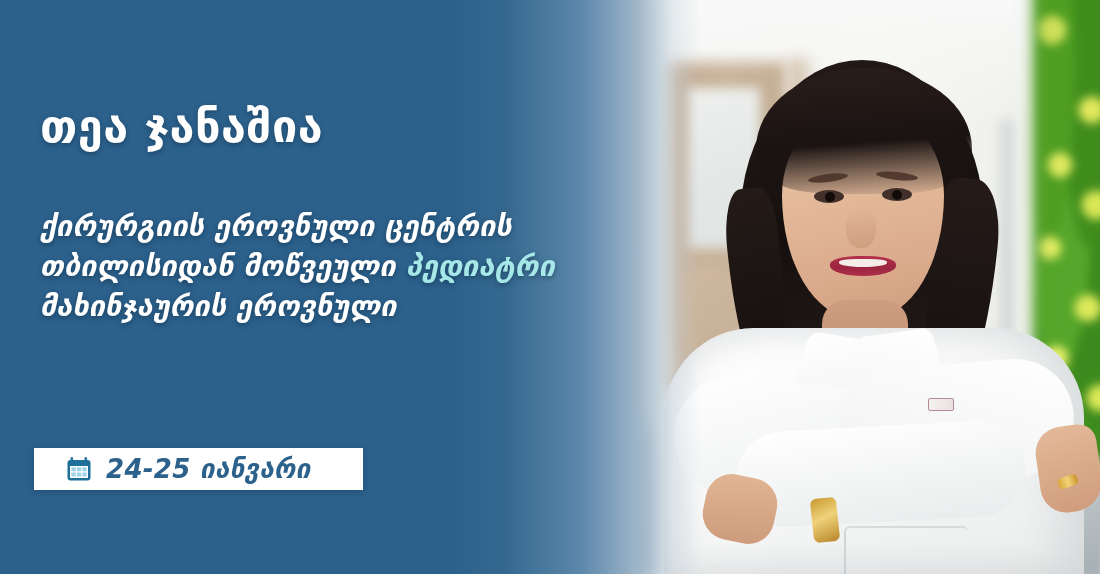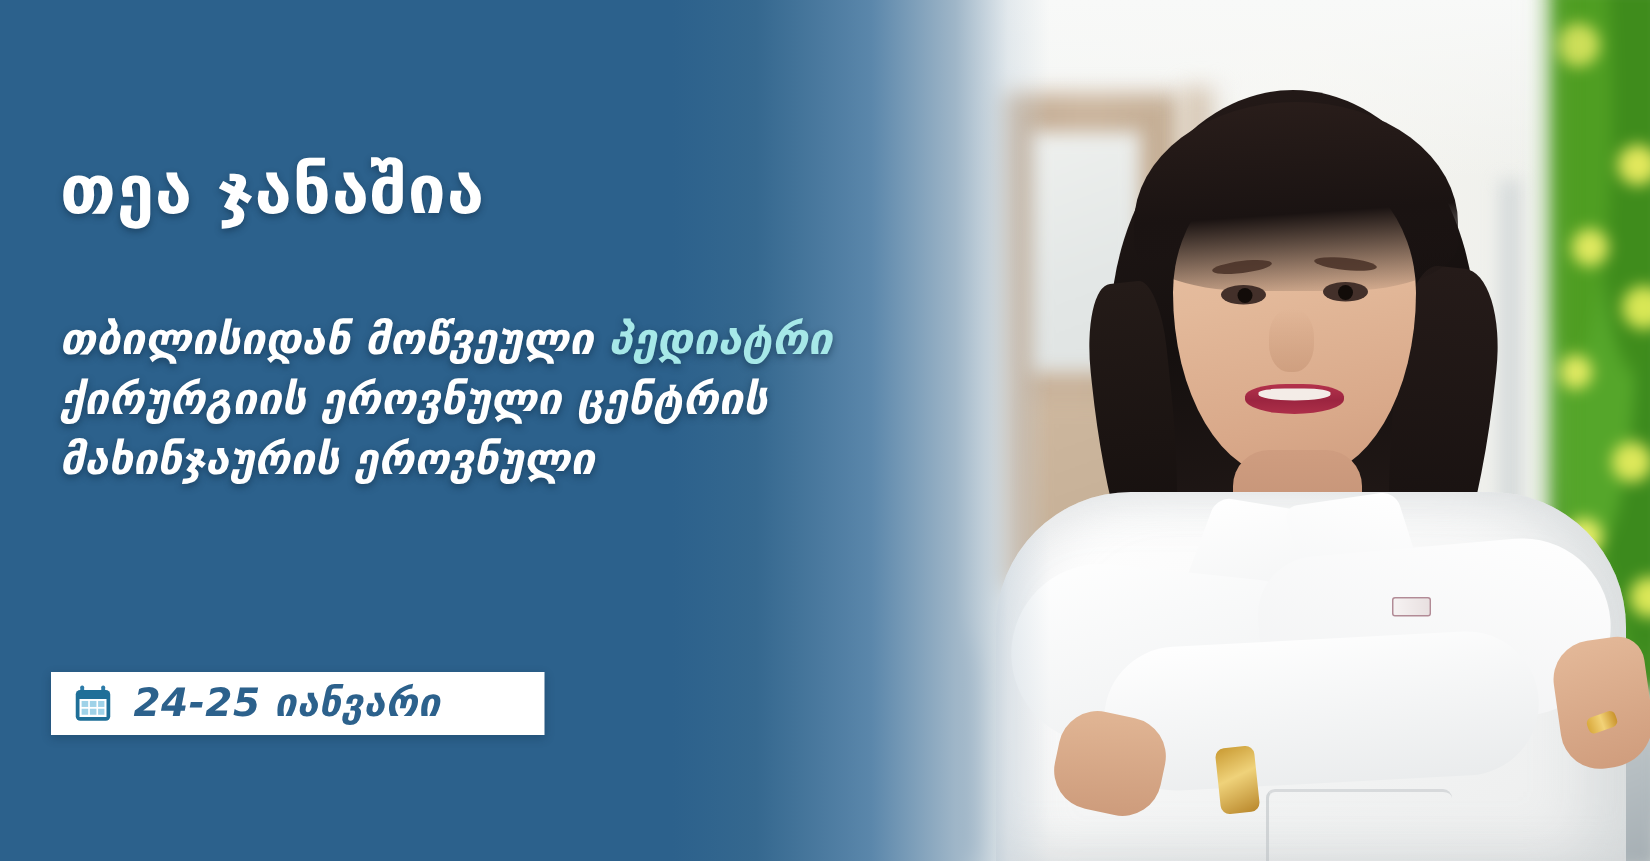--- a/index.html
+++ b/index.html
@@ -302,21 +302,21 @@
     text-shadow:0 2px 5px rgba(10,35,58,.5);
     white-space:nowrap;
   }
   .accent { color:#a6e8e8; }
 
   .date-badge {
     position:absolute; left:16px; top:448px;
     height:42px; width:329px;
     background:#ffffff;
     display:flex; align-items:center;
-    padding:0 15px;
+    padding:0 32px;
     box-shadow:0 2px 6px rgba(10,35,58,.28);
   }
   .cal-icon { width:26px; height:26px; flex:0 0 26px; margin-right:14px; }
   .date-text {
     font-size:26px; font-weight:bold; font-style:italic;
     color:#2c618c; white-space:nowrap; letter-spacing:.3px;
   }
 </style>
 </head>
 <body>
@@ -378,24 +378,24 @@
   </div>
 
   <div class="blue-overlay"></div>
 
   <div class="content">
 
     <div class="doctor-name">თეა ჯანაშია</div>
 
     <div class="desc">
       <div class="desc-line">
-        <span>თბილისიდან მოწვეული </span><span class="accent">პედიატრი</span>
+        <span>ქირურგიის ეროვნული ცენტრის</span>
       </div>
       <div class="desc-line">
-        <span>ქირურგიის ეროვნული ცენტრის</span>
+        <span>თბილისიდან მოწვეული </span><span class="accent">პედიატრი</span>
       </div>
       <div class="desc-line">
         <span>მახინჯაურის ეროვნული</span>
       </div>
     </div>
 
     <div class="date-badge">
       <svg class="cal-icon" viewBox="0 0 26 26">
         <rect x="4.5" y="1" width="2.6" height="5" rx="1.2" fill="#2c7ba8"></rect>
         <rect x="18.5" y="1" width="2.6" height="5" rx="1.2" fill="#2c7ba8"></rect>

